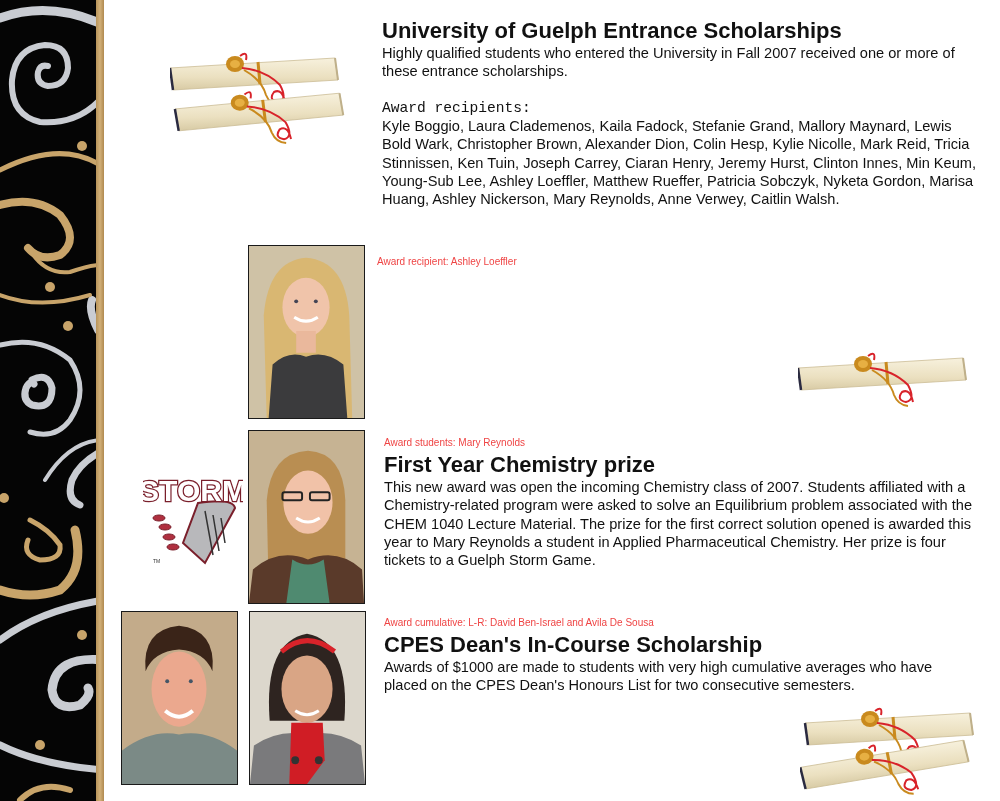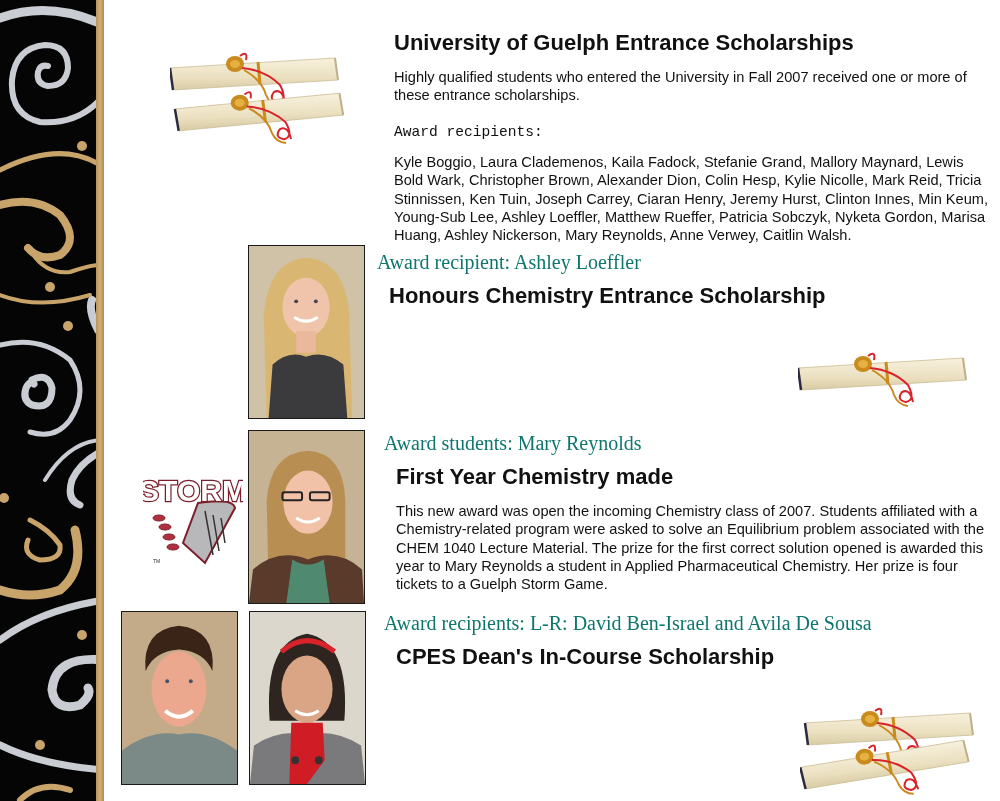--- a/index.html
+++ b/index.html
@@ -12,23 +12,23 @@
   .border-strip {
     position: absolute; left: 0; top: 0; width: 96px; height: 801px;
     background: #050505; overflow: hidden;
   }
   .gold-stripe {
     position: absolute; left: 96px; top: 0; width: 8px; height: 801px;
     background: linear-gradient(90deg, #b8945a, #d2b078 50%, #b08a50);
   }
   .border-strip svg { position: absolute; left: 0; top: 0; }
   .abs { position: absolute; }
-  .heading { font-weight: bold; font-size: 22px; line-height: 26px; margin: 12px; color: #111; white-space: nowrap; }
-  .body-text { font-size: 14.6px; line-height: 18.3px; margin: 12px; color: #111; }
-  .recipient-line { font-size: 20px; line-height: 18px; margin: 0; color: #0f766e; white-space: nowrap; font-family: Liberation Serif, serif; }
+  .heading { font-weight: bold; font-size: 22px; line-height: 26px; margin: 0; color: #111; white-space: nowrap; }
+  .body-text { font-size: 14.6px; line-height: 18.3px; margin: 0; color: #111; }
+  .recipient-line { font-size: 10px; line-height: 18px; margin: 0; color: #ef4444; white-space: nowrap; }
   .photo {
     position: absolute; border: 1.5px solid #1a1a1a; box-sizing: border-box; overflow: hidden;
   }
   .photo svg { display: block; width: 100%; height: 100%; }
   .scroll-icon { position: absolute; }
 </style>
 </head>
 <body>
 
 <div class="border-strip">
@@ -107,21 +107,20 @@
     <ellipse cx="58" cy="62" rx="24" ry="30" fill="#f0c4aa"></ellipse>
     <rect x="48" y="86" width="20" height="22" fill="#eab89c"></rect>
     <path d="M20 174 L24 120 Q40 105 58 112 Q78 105 96 120 L100 174 Z" fill="#3b3b3d"></path>
     <path d="M46 72 Q58 80 70 72" stroke="#fff" stroke-width="3" fill="none"></path>
     <circle cx="48" cy="56" r="2" fill="#445"></circle>
       <circle cx="68" cy="56" r="2" fill="#445"></circle>
   </svg>
 </div>
 <div class="abs" style="left:377px; top:253px; width:560px;">
   <p class="recipient-line">Award recipient:  Ashley Loeffler</p>
-  <h2 class="heading">Honours Chemistry Entrance Scholarship</h2>
 </div>
 <div class="scroll-icon" style="left:798px; top:348px;">
   <svg width="175" height="62" viewBox="0 0 175 62">
       <use href="#scroll" x="0" y="2"></use>
     </svg>
 </div>
 
 <div class="abs" style="left:143px; top:463px;">
   <svg width="100" height="105" viewBox="0 0 100 105">
     <path d="M55 40 Q90 35 92 45 L62 100 L40 80 Z" fill="#b8b8bb" stroke="#7a1f2b" stroke-width="2"></path>
@@ -143,21 +142,21 @@
     <ellipse cx="60" cy="72" rx="25" ry="32" fill="#f1c2a8"></ellipse>
     <rect x="34" y="62" width="20" height="8" rx="2" fill="none" stroke="#222" stroke-width="2"></rect>
     <rect x="62" y="62" width="20" height="8" rx="2" fill="none" stroke="#222" stroke-width="2"></rect>
     <path d="M48 88 Q60 96 72 88" stroke="#fff" stroke-width="3" fill="none"></path>
     <path d="M0 174 L4 140 Q30 118 60 130 Q90 118 115 140 L117 174 Z" fill="#5a3a2a"></path>
     <path d="M38 174 L44 130 Q60 140 76 130 L82 174 Z" fill="#4f8a70"></path>
   </svg>
 </div>
 <div class="abs" style="left:384px; top:434px; width:600px;">
   <p class="recipient-line">Award students:  Mary Reynolds</p>
-  <h2 class="heading">First Year Chemistry made</h2>
+  <h2 class="heading">First Year Chemistry prize</h2>
   <p class="body-text" style="width:592px;">This new award was open the incoming Chemistry class of 2007. Students affiliated with a Chemistry-related program were asked to solve an Equilibrium problem associated with the CHEM 1040 Lecture Material. The prize for the first correct solution opened is awarded this year to Mary Reynolds a student in Applied Pharmaceutical Chemistry. Her prize is four tickets to a Guelph Storm Game.</p>
 </div>
 
 <div class="photo" style="left:121px; top:611px; width:117px; height:174px;">
   <svg viewBox="0 0 117 174" preserveAspectRatio="none">
     <rect width="117" height="174" fill="#c3ab8a"></rect>
     <path d="M24 60 Q20 18 58 14 Q96 18 92 60 Q84 40 58 38 Q32 40 24 60 Z" fill="#3a2418"></path>
     <ellipse cx="58" cy="78" rx="28" ry="38" fill="#eba88e"></ellipse>
     <path d="M44 100 Q58 112 72 100" stroke="#fff" stroke-width="4" fill="none"></path>
     <circle cx="46" cy="70" r="2" fill="#456"></circle>
@@ -172,21 +171,22 @@
     <path d="M32 40 Q58 18 86 40" stroke="#d8232a" stroke-width="5" fill="none"></path>
     <ellipse cx="58" cy="78" rx="26" ry="34" fill="#d9a585"></ellipse>
     <path d="M46 100 Q58 108 70 100" stroke="#fff" stroke-width="3" fill="none"></path>
     <path d="M0 174 L4 135 Q30 118 58 124 Q86 118 113 135 L117 174 Z" fill="#7a7a7c"></path>
     <path d="M40 174 L42 112 L74 112 L76 150 L58 174 Z" fill="#d01d25"></path>
     <circle cx="46" cy="150" r="4" fill="#333"></circle>
       <circle cx="70" cy="150" r="4" fill="#333"></circle>
   </svg>
 </div>
 <div class="abs" style="left:384px; top:614px; width:600px;">
-  <p class="recipient-line">Award recipients: L-R: David Ben-Israel and Avila De Sousa</p>
+  <p class="recipient-line">Award cumulative: L-R: David Ben-Israel and Avila De Sousa</p>
   <h2 class="heading">CPES Dean's In-Course Scholarship</h2>
+  <p class="body-text" style="width:570px;">Awards of $1000 are made to students with very high cumulative averages who have placed on the CPES Dean's Honours List for two consecutive semesters.</p>
 </div>
 <div class="scroll-icon" style="left:800px; top:700px;">
   <svg width="180" height="100" viewBox="0 0 180 100">
     <use href="#scroll" x="5" y="5"></use>
     <use href="#scroll" x="0" y="40" transform="rotate(-6 90 60)"></use>
   </svg>
 </div>
 
 </body></html>

